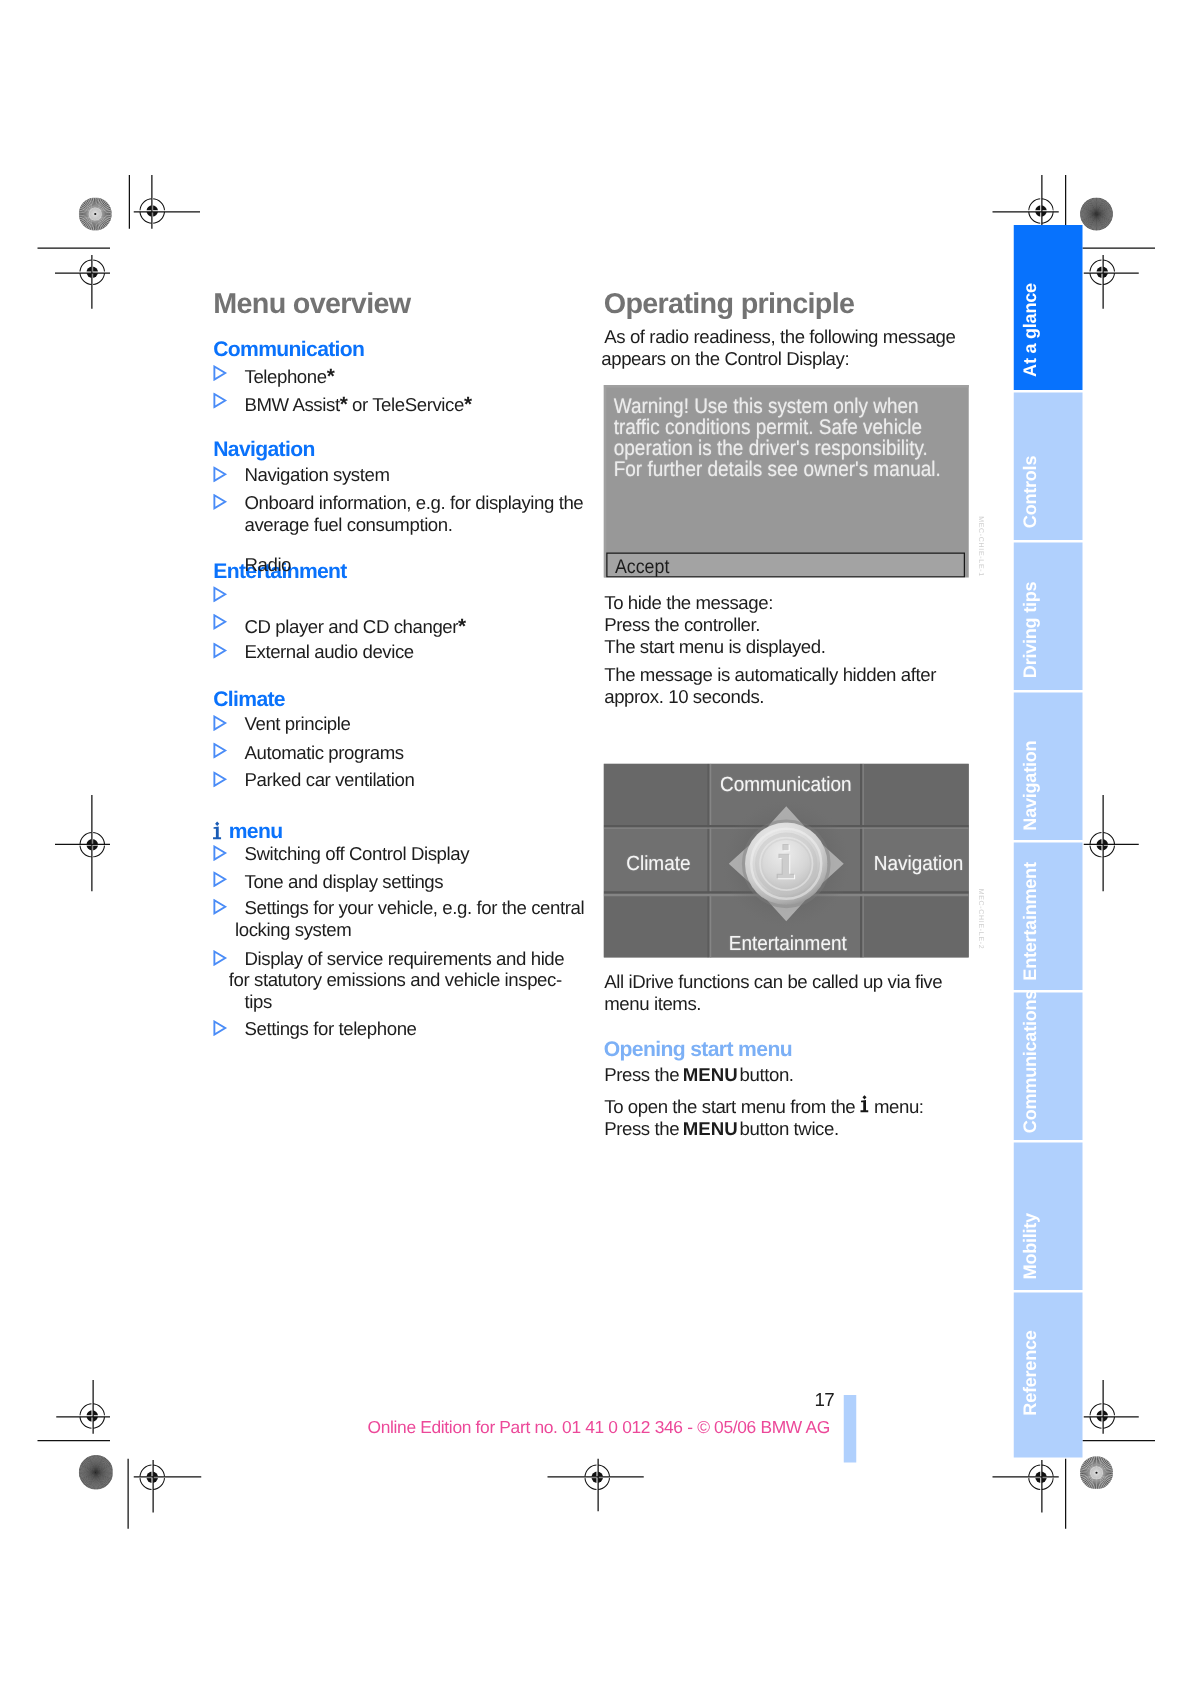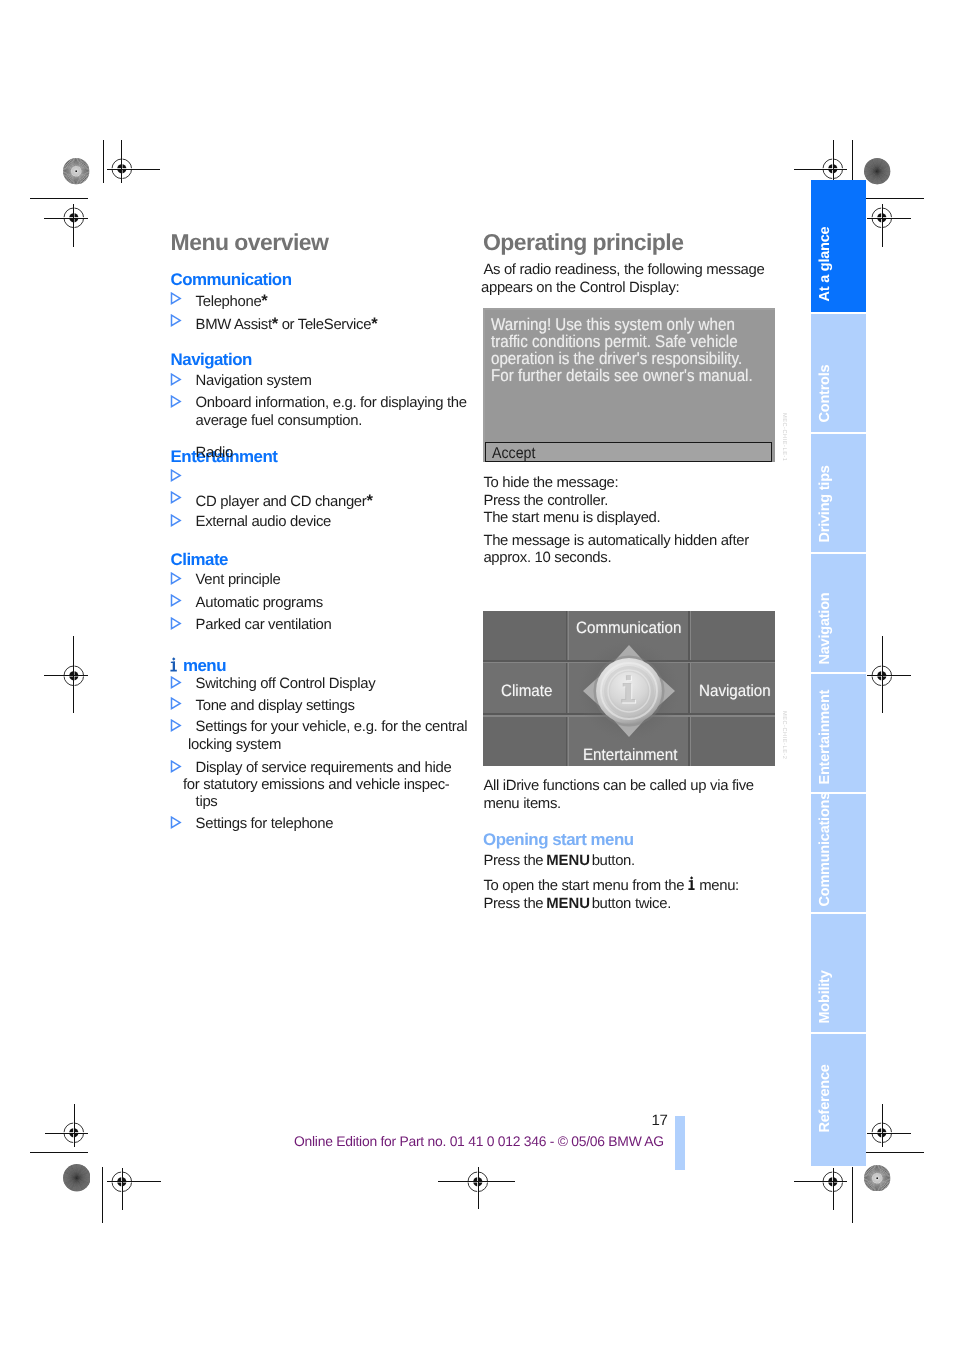--- a/index.html
+++ b/index.html
@@ -24,21 +24,21 @@
   .gap2 { display:inline-block; width:1.6px; }
   .tri { position:absolute; }
   .tab { position:absolute; left:810.9px; width:55.4px; }
   .tab .lbl { position:absolute; transform-origin:left bottom; transform:rotate(-90deg);
               white-space:nowrap; font-size:14.5px; font-weight:bold; color:#ffffff; letter-spacing:-0.22px; line-height:1; }
   .tab.active { background:#0772fd; }
   .tab.idle { background:#b0d0fd; }
   .figcred { position:absolute; font-size:5.6px; color:#cfcfcf; letter-spacing:0.55px; line-height:1;
              transform-origin:left top; transform:rotate(90deg); white-space:nowrap; }
   .pageno { position:absolute; font-size:15.0px; color:#1d1d1d; letter-spacing:-0.45px; line-height:1; white-space:nowrap; }
-  .oe { position:absolute; font-size:13.9px; color:#701a75; letter-spacing:-0.26px; line-height:1; white-space:nowrap; }
+  .oe { position:absolute; font-size:13.9px; color:#ec4899; letter-spacing:-0.26px; line-height:1; white-space:nowrap; }
   .footbar { position:absolute; }
   .hl { position:absolute; background:#111; height:1px; }
   .vl { position:absolute; background:#111; width:1px; }
   .regmark { position:absolute; }
   .rosette { position:absolute; }
 </style>
 </head>
 <body>
 
 <div class="page">

